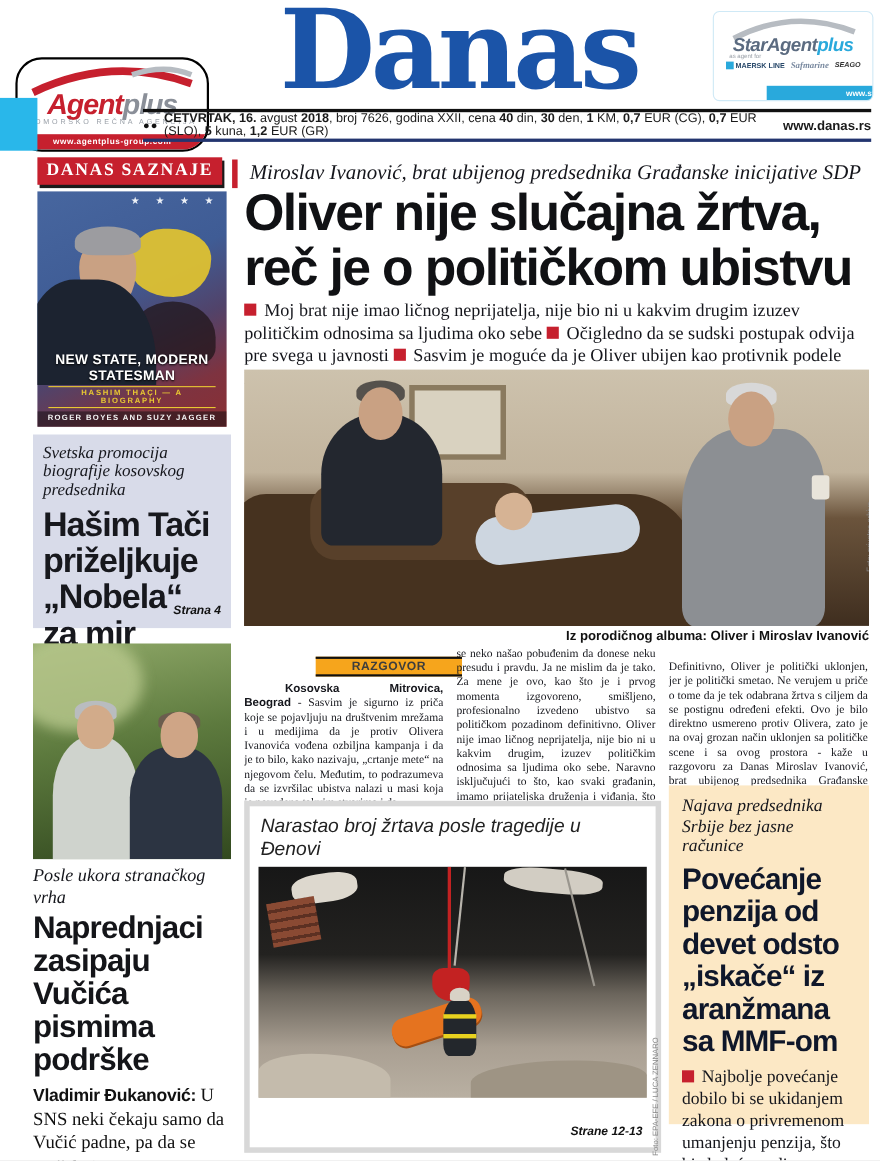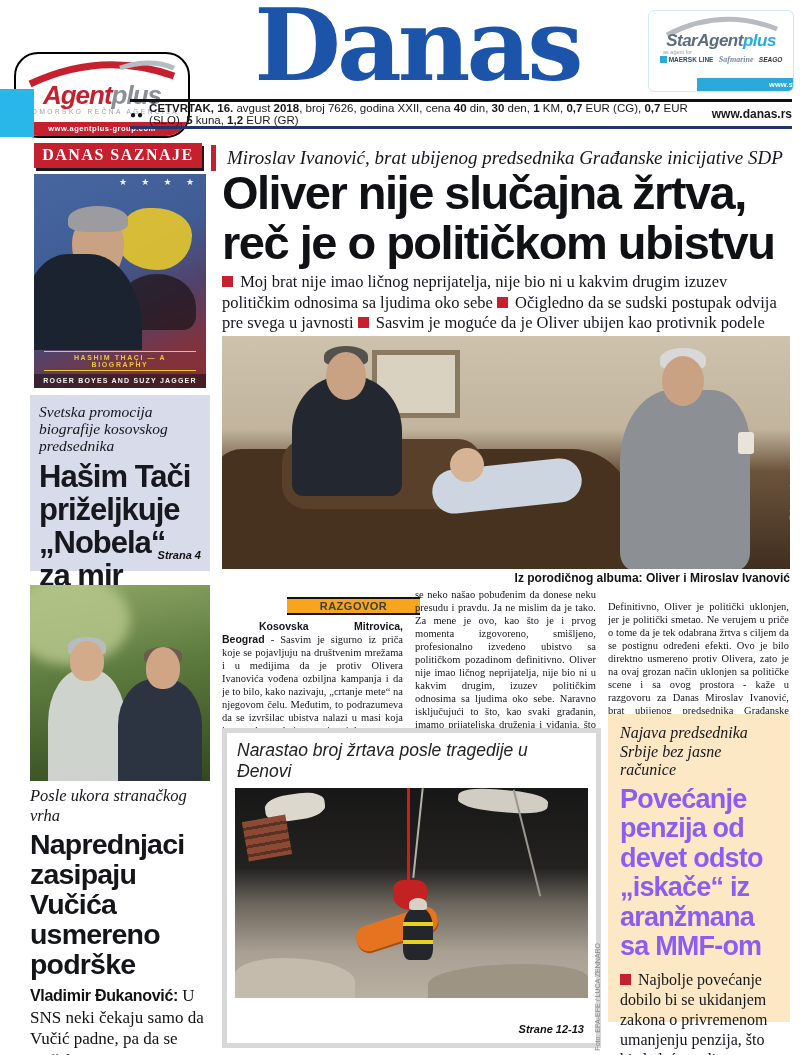--- a/index.html
+++ b/index.html
@@ -158,21 +158,21 @@
   .gp-rubble2{position:absolute;right:0;bottom:0;width:160px;height:34px;background:#9e9484;border-radius:60% 40% 0 0;}
   .gen-credit{position:absolute;right:2px;top:210px;}
   .gen-head{font:40px "Liberation Sans",sans-serif;letter-spacing:-1px;color:#26272b;margin:8px 10px 0;line-height:42px;}
   .genova-box .pageref{position:absolute;right:12px;bottom:8px;}
 
   
   .pension-box{left:608px;top:714px;width:182px;height:308px;background:#fce8c5;position:absolute;
                padding:10px 12px;box-sizing:border-box;}
   .pen-kicker{font:italic 16px "Liberation Serif",serif;line-height:18.5px;color:#15161c;}
   .pen-head{font:bold 27px "Liberation Sans",sans-serif;letter-spacing:-.8px;line-height:29.5px;
-            color:#8b5cf6;margin-top:5px;}
+            color:#0f172a;margin-top:5px;}
   .pen-text{font:16px "Liberation Serif",serif;line-height:20px;color:#15161c;margin-top:8px;}
   .pen-text .sq{width:11px;height:11px;}
 </style>
 </head>
 <body>
 
 <div class="page">
 
   <div class="abs agentplus-box">
     <svg class="ap-swoosh" viewBox="0 0 156 30">
@@ -212,20 +212,21 @@
     <div class="saznaje-badge">DANAS SAZNAJE</div>
 
     <div class="book">
       <div class="stars">★ ★ ★ ★</div>
       <div class="map"></div>
       <div class="eagle"></div>
       <div class="face"></div>
       <div class="hair"></div>
       <div class="suit"></div>
       <div class="bt">
+        <div class="bt1">NEW STATE, MODERN STATESMAN</div>
         <div class="bt2">HASHIM THAÇI — A BIOGRAPHY</div>
         <div class="bt3">ROGER BOYES AND SUZY JAGGER</div>
       </div>
     </div>
 
     <div class="lavender">
       <div class="lav-kicker">Svetska promocija biografije kosovskog predsednika</div>
       <div class="lav-head">Hašim Tači priželjkuje „Nobela“ za mir</div>
       <span class="pageref">Strana 4</span>
     </div>
@@ -236,21 +237,21 @@
     <div class="vp-man1"></div>
     <div class="vp-hair1"></div>
     <div class="vp-head1"></div>
     <div class="vp-man2"></div>
     <div class="vp-hair2"></div>
     <div class="vp-head2"></div>
   </div>
 
   <div class="naprednjaci">
     <div class="nap-kicker">Posle ukora stranačkog vrha</div>
-    <div class="nap-head">Naprednjaci zasipaju Vučića usmereno podrške</div>
+    <div class="nap-head">Naprednjaci zasipaju Vučića pismima podrške</div>
     <div class="nap-quotes">
         <div><span class="speaker">Vladimir Đukanović: </span><span>U SNS neki čekaju samo da Vučić padne, pa da se prešaltaju</span></div>
       </div>
 
   </div>
 
   <div class="abs headline">Oliver nije slučajna žrtva, reč je o političkom ubistvu</div>
   <div class="abs kicker-block">Miroslav Ivanović, brat ubijenog predsednika Građanske inicijative SDP</div>
   <div class="abs deck"><span class="sq"></span> Moj brat nije imao ličnog neprijatelja, nije bio ni u kakvim drugim izuzev političkim odnosima sa ljudima oko sebe <span class="sq"></span> Očigledno da se sudski postupak odvija pre svega u javnosti <span class="sq"></span> Sasvim je moguće da je Oliver ubijen kao protivnik podele Kosova</div>
 

